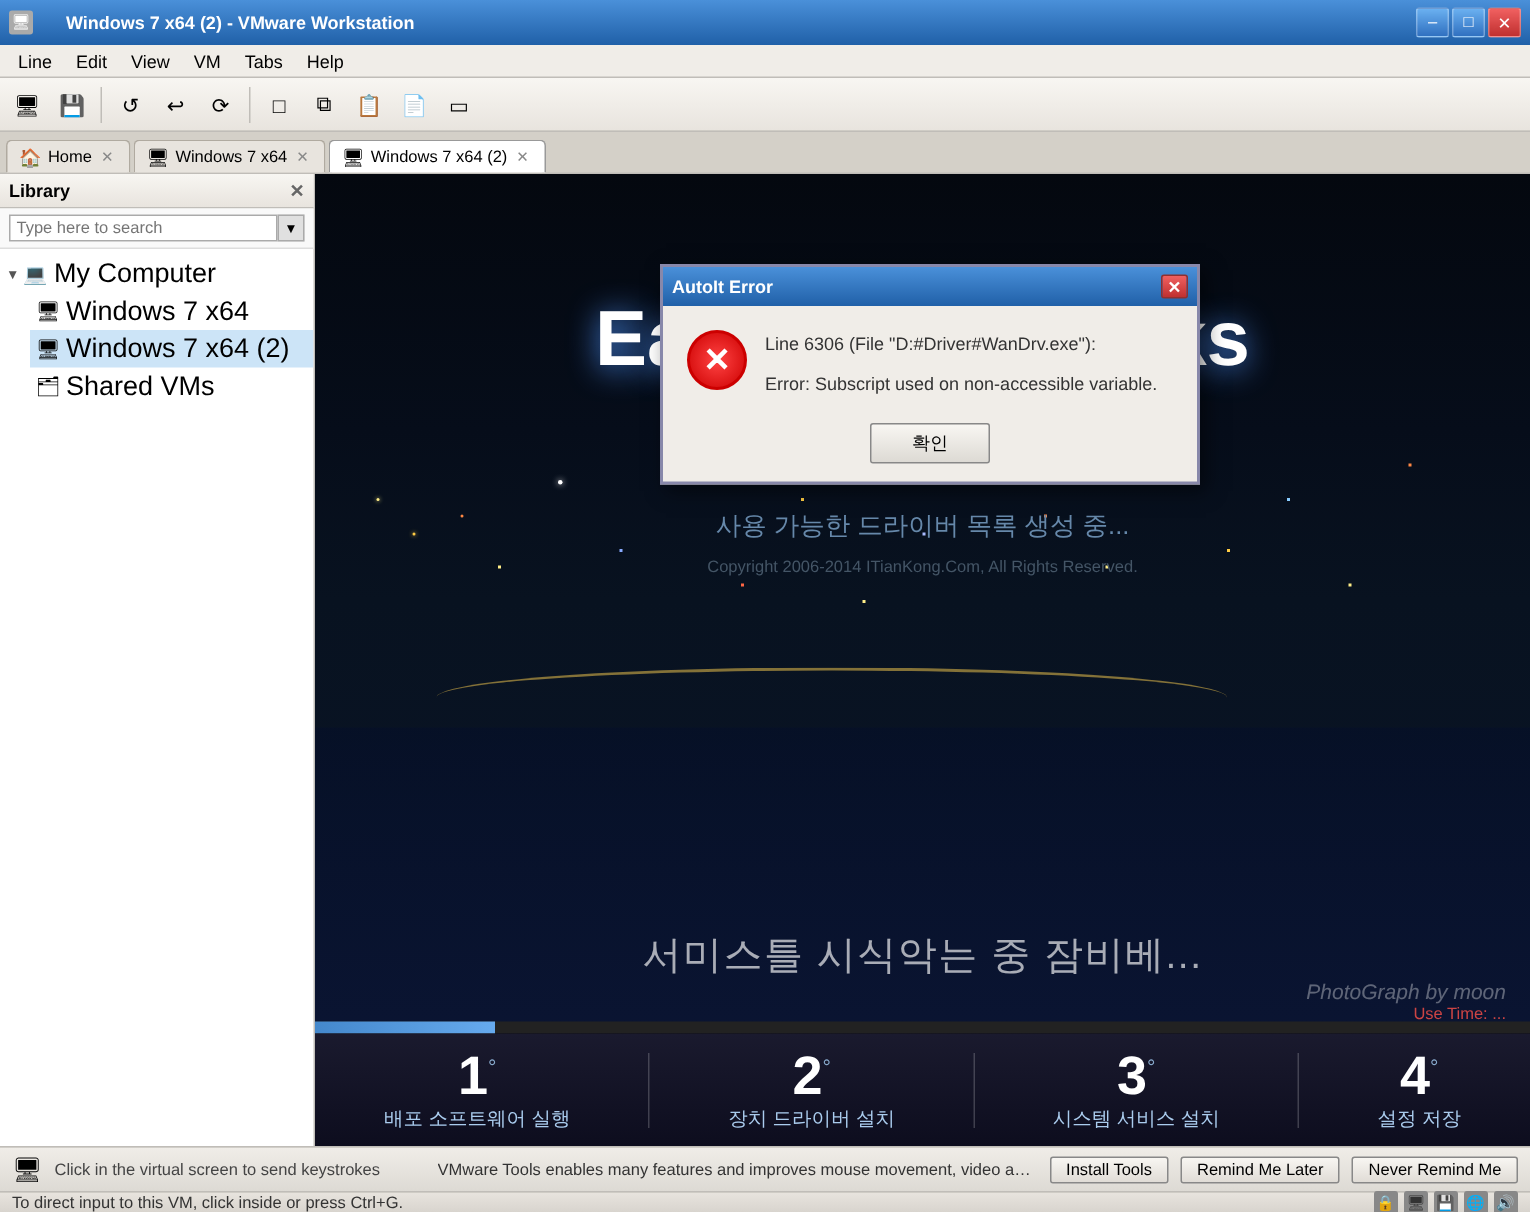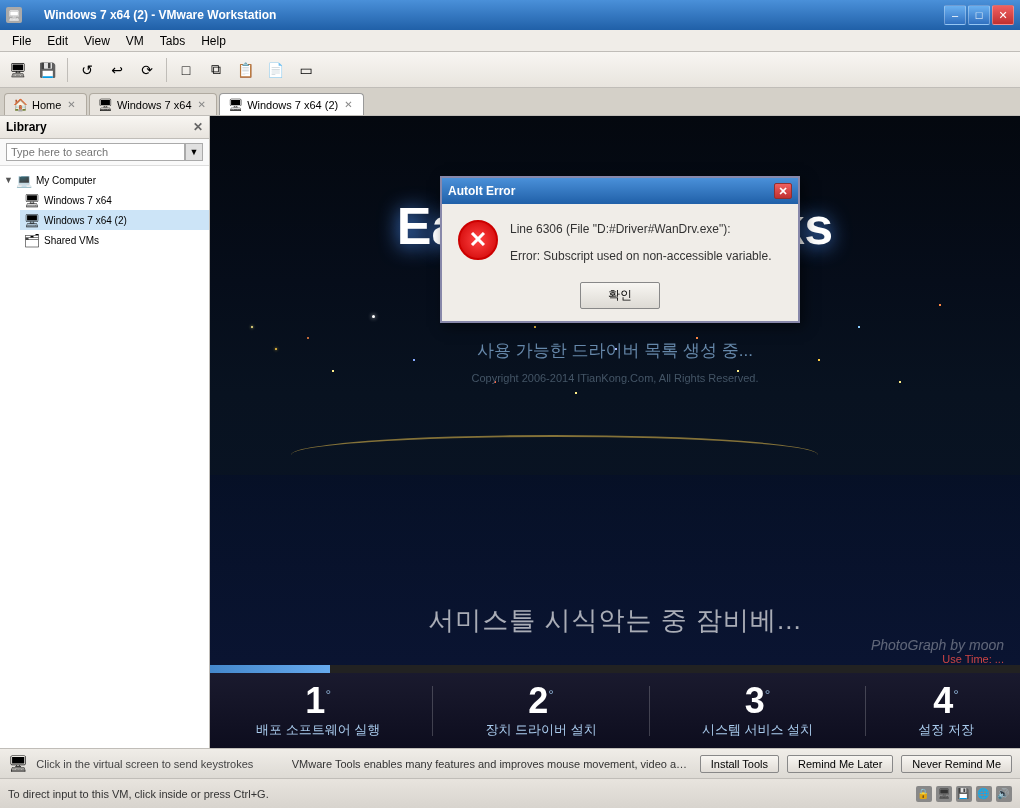--- a/index.html
+++ b/index.html
@@ -66,21 +66,21 @@
     }
     #search-input {
       flex: 1; border: 1px solid #aaa; padding: 2px 4px; font-size: 11px;
       background: white; outline: none;
     }
     #search-dropdown { width: 18px; height: 18px; background: #e0e0e0; border: 1px solid #aaa; cursor: pointer; display: flex; align-items: center; justify-content: center; font-size: 9px; }
     #tree { padding: 4px 0; flex: 1; overflow-y: auto; }
     .tree-root { display: flex; align-items: center; padding: 2px 4px; cursor: pointer; }
     .tree-arrow { font-size: 9px; color: #555; margin-right: 2px; width: 10px; }
     .tree-icon { width: 16px; height: 16px; margin-right: 4px; display: flex; align-items: center; justify-content: center; font-size: 13px; }
-    .tree-label { font-size: 10px; }
+    .tree-label { font-size: 18px; }
     .tree-children { padding-left: 20px; }
     .tree-child { display: flex; align-items: center; padding: 2px 4px; cursor: pointer; }
     .tree-child.active { background: #cce4f7; }
 
     
     #tabbar {
       display: flex; align-items: flex-end; background: #d4d0c8;
       padding: 4px 4px 0 4px; border-bottom: 1px solid #c0bdb8;
       height: 28px;
     }
@@ -191,21 +191,21 @@
     }
     .vmtools-btn {
       padding: 2px 10px; font-size: 11px;
       background: linear-gradient(to bottom, #f8f6f2, #e0dcd6);
       border: 1px solid #888; cursor: pointer; border-radius: 2px;
       white-space: nowrap;
     }
 
     
     #statusbar {
-      height: 30px; background: linear-gradient(to bottom, #e8e4de, #d8d4ce);
+      height: 14px; background: linear-gradient(to bottom, #e8e4de, #d8d4ce);
       display: flex; align-items: center; padding: 0 8px;
       border-top: 1px solid #c0bdb8; font-size: 11px; color: #333;
       justify-content: space-between;
     }
     #statusbar-right { display: flex; align-items: center; gap: 4px; }
     .status-icon { width: 16px; height: 16px; background: #888; border-radius: 2px; display: flex; align-items: center; justify-content: center; font-size: 10px; }
 
     
     #window-content { display: flex; flex-direction: column; height: calc(808px - 30px); }
     #tab-and-content { display: flex; flex-direction: column; flex: 1; }
@@ -222,21 +222,21 @@
   <div id="titlebar-controls">
     <div class="title-btn">–</div>
     <div class="title-btn">□</div>
     <div class="title-btn close-btn">✕</div>
   </div>
 </div>
 
 <div id="window-content">
 
   <div id="menubar">
-      <div class="menu-item">File</div>
+      <div class="menu-item">Line</div>
       <div class="menu-item">Edit</div>
       <div class="menu-item">View</div>
       <div class="menu-item">VM</div>
       <div class="menu-item">Tabs</div>
       <div class="menu-item">Help</div>
     </div>
 
   <div id="toolbar">
     <button class="toolbar-btn">🖥</button>
     <button class="toolbar-btn">💾</button>

